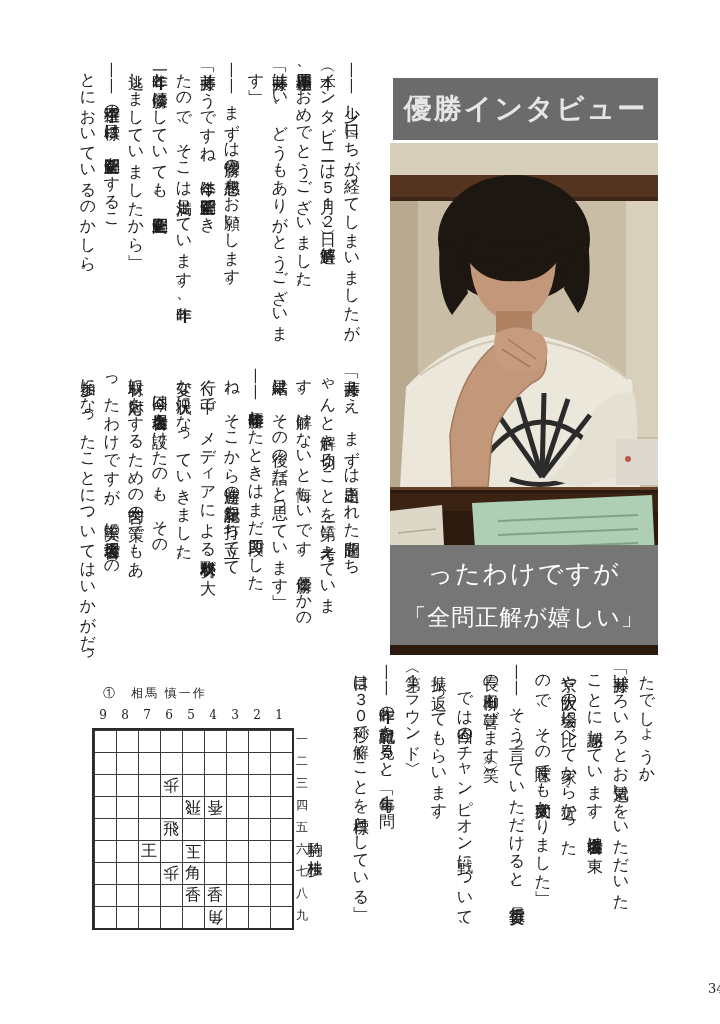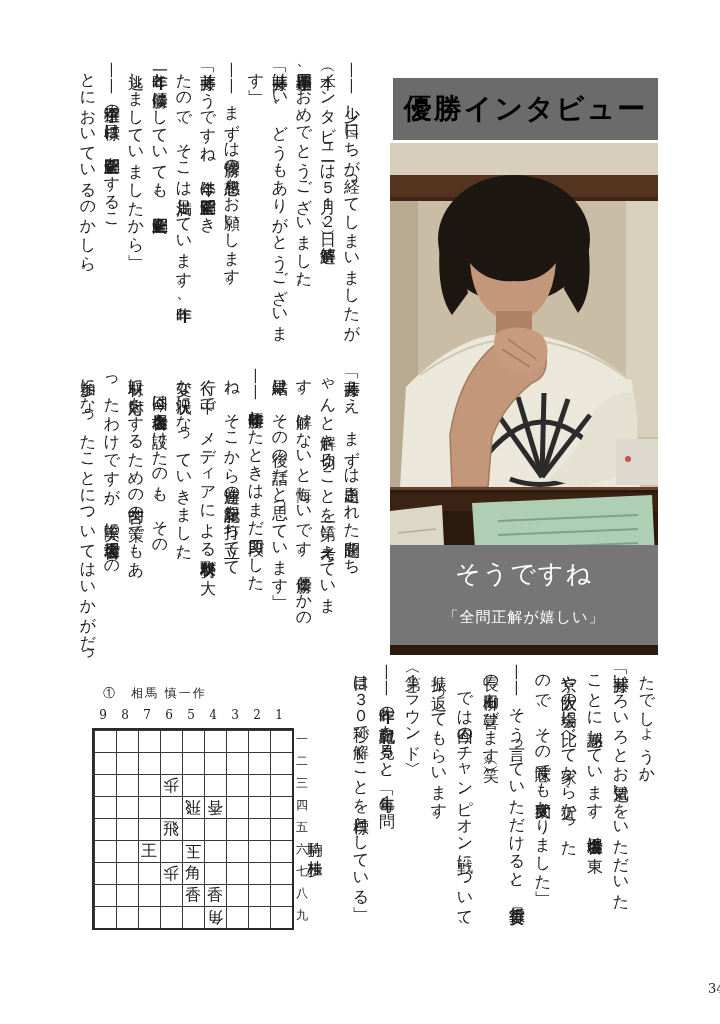--- a/index.html
+++ b/index.html
@@ -1,30 +1,30 @@
 <!DOCTYPE html>
 <html><head>
 <meta charset="utf-8">
 <style>
   html,body{margin:0;padding:0;background:#e8e8e8;}
   .page{position:relative;width:720px;height:1024px;background:#ffffff;overflow:hidden;
         font-family:"DejaVu Serif","Liberation Serif",serif;color:#1c1c1c;}
   
   .banner{position:absolute;left:393px;top:78px;width:265px;height:62px;
           display:flex;align-items:center;justify-content:center;
-          color:#000000;font-family:"DejaVu Sans","Liberation Sans",sans-serif;
+          color:#e5e5e5;font-family:"DejaVu Sans","Liberation Sans",sans-serif;
           font-weight:bold;font-size:28px;letter-spacing:2px;}
   
   .photo{position:absolute;left:390px;top:143px;width:268px;height:512px;overflow:hidden;}
   .photo svg{display:block;}
   .caption{position:absolute;left:0;top:402px;width:268px;height:100px;
            display:flex;flex-direction:column;align-items:center;justify-content:center;
            color:#ffffff;font-family:"DejaVu Sans","Liberation Sans",sans-serif;}
   .caption .c1{font-size:25px;letter-spacing:2px;line-height:44px;}
-  .caption .c2{font-size:15px;letter-spacing:1px;line-height:42px;}
+  .caption .c2{font-size:23px;letter-spacing:1px;line-height:42px;}
   
   .vtext{position:absolute;writing-mode:vertical-rl;text-orientation:mixed;
          font-size:16px;letter-spacing:0px;color:#1c1c1c;}
   .vtext p{margin:0;padding:0;line-height:24px;}
   .b1{left:76px;top:62px;width:288px;height:314px;}
   .b2{left:76px;top:368px;width:288px;height:324px;}
   .b3{left:348px;top:664px;width:312px;height:318px;}
   .b3 p{line-height:26px;}
   
   .stitle{position:absolute;left:103px;top:685px;font-size:12px;letter-spacing:2px;}
@@ -102,21 +102,21 @@
       <g stroke="#7ea387" stroke-width="2" fill="none">
         <path d="M108 378 L248 372"></path>
         <path d="M108 392 L248 386"></path>
         <path d="M108 406 L248 400"></path>
         <path d="M108 422 L248 416"></path>
         <path d="M108 438 L246 432"></path>
         <path d="M110 454 L200 450"></path>
       </g>
     </svg>
     <div class="caption" style="background-color: rgb(118, 118, 118);">
-      <div class="c1">そうですね</div>
+      <div class="c1">ったわけですが</div>
       <div class="c2">「全問正解が嬉しい」</div>
     </div>
   </div>
 
   <div class="vtext b1">
       <p>——少し日にちが経ってしまいましたが</p>
       <p>（本インタビューは５月１２日）、解答選</p>
       <p>手権四連覇、おめでとうございました。</p>
       <p>藤井「はい、どうもありがとうございま</p>
       <p>す」</p>

